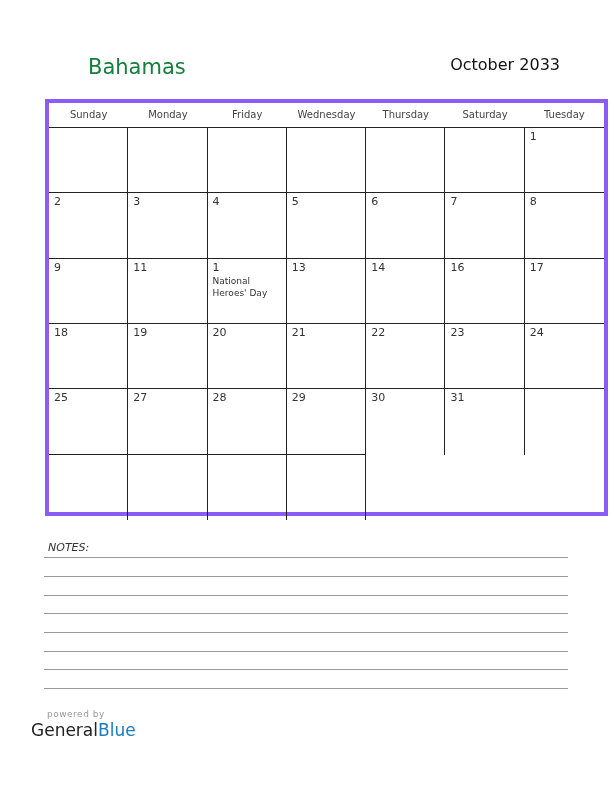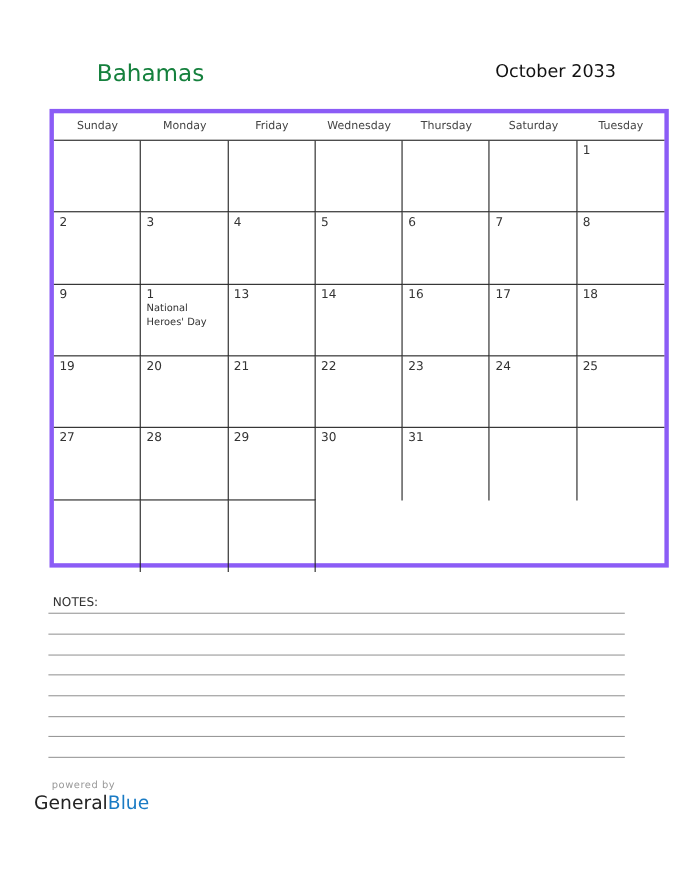--- a/index.html
+++ b/index.html
@@ -7,21 +7,21 @@
   .country{position:absolute;left:52px;top:55px;font-size:21px;color:#15803d;margin-left:36px;}
   .month{position:absolute;right:52px;top:55px;font-size:16px;color:#111;}
   .cal{position:absolute;left:45px;top:99px;width:563px;height:417px;border:4px solid #8b5cf6;box-sizing:border-box;}
   .hdr{display:grid;grid-template-columns:repeat(7,1fr);height:24px;border-bottom:1px solid #222;}
   .hdr div{font-size:10px;color:#444;text-align:center;line-height:24px;}
   .rows{display:grid;grid-template-columns:repeat(7,1fr);grid-template-rows:repeat(6,1fr);height:392px;}
   .cell{border-right:1px solid #222;border-bottom:1px solid #222;padding:2px 5px;font-size:11px;color:#333;box-sizing:border-box;}
   .cell:nth-child(7n){border-right:none;}
   .cell.last{border-bottom:none;}
   .ev{font-size:9px;line-height:12px;margin-top:1px;color:#333;}
-  .notes-label{position:absolute;left:48px;top:541px;font-size:11px;color:#333;}
+  .notes-label{position:absolute;left:48px;top:541px;font-size:11px;color:#333;font-style:italic;}
   .line{position:absolute;left:44px;width:524px;height:1px;background:#999;}
   .pb{position:absolute;left:47px;top:709px;font-size:9px;color:#999;letter-spacing:0.5px;}
   .logo{position:absolute;left:31px;top:720px;font-size:17px;color:#222;}
   .logo .b{color:#1a7bc4;}
 </style>
 </head>
 <body>
 
 <div class="country">Bahamas</div>
 <div class="month">October 2033</div>
@@ -74,20 +74,23 @@
         <div>6</div>
       </div>
       <div class="cell">
         <div>7</div>
       </div>
       <div class="cell">
         <div>8</div>
       </div>
       <div class="cell">
         <div>9</div>
+      </div>
+      <div class="cell">
+        <div>11</div>
       </div>
       <div class="cell">
         <div>1</div>
         <div class="ev">National Heroes' Day</div>
       </div>
       <div class="cell">
         <div>13</div>
       </div>
       <div class="cell">
         <div>14</div>

